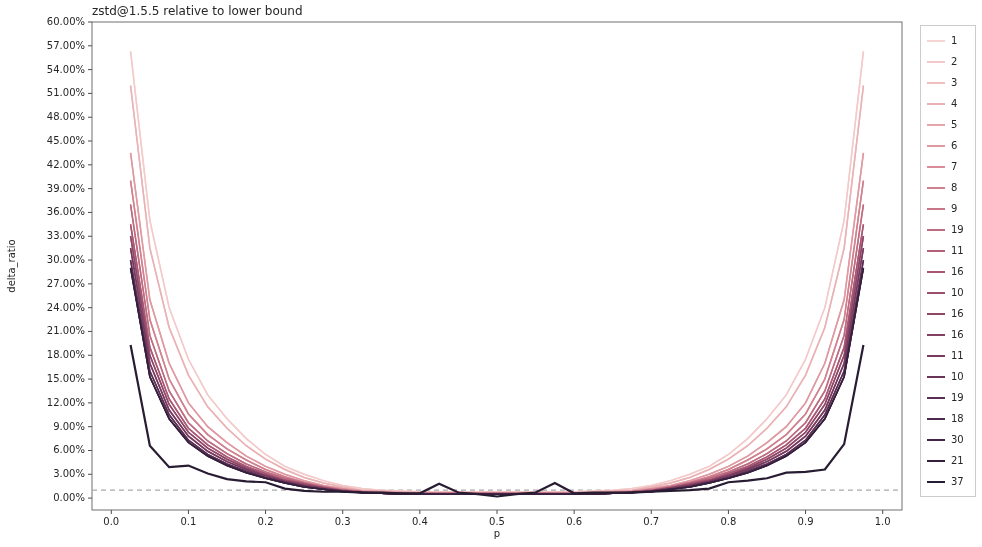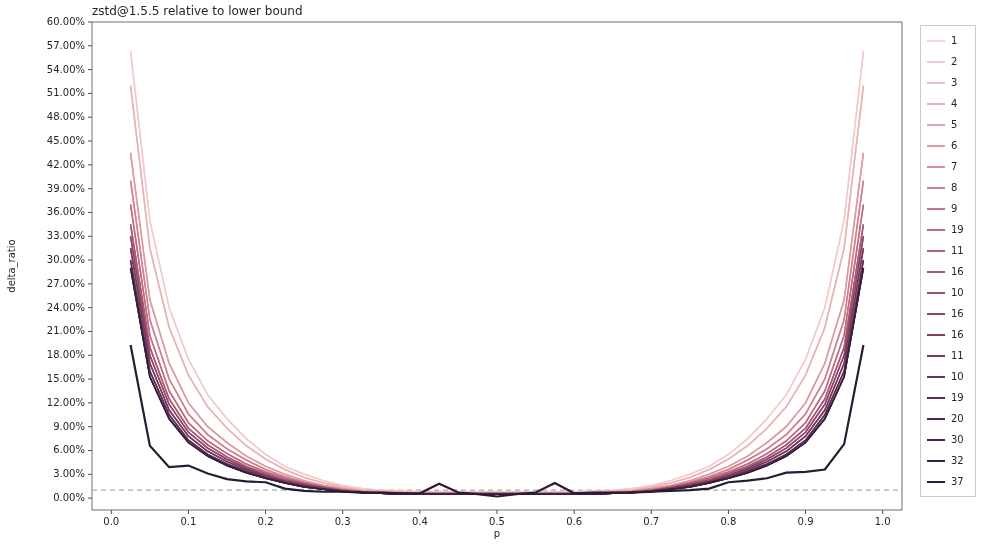--- a/index.html
+++ b/index.html
@@ -281,29 +281,29 @@
       <div class="legend-row">
         <span class="legend-swatch" style="border-top-color: rgb(104, 52, 89);"></span>
         <span>10</span>
       </div>
       <div class="legend-row">
         <span class="legend-swatch" style="border-top-color: rgb(90, 47, 83);"></span>
         <span>19</span>
       </div>
       <div class="legend-row">
         <span class="legend-swatch" style="border-top-color: rgb(77, 42, 77);"></span>
-        <span>20</span>
+        <span>18</span>
       </div>
       <div class="legend-row">
         <span class="legend-swatch" style="border-top-color: rgb(64, 37, 69);"></span>
         <span>30</span>
       </div>
       <div class="legend-row">
         <span class="legend-swatch" style="border-top-color: rgb(52, 32, 60);"></span>
-        <span>32</span>
+        <span>21</span>
       </div>
       <div class="legend-row">
         <span class="legend-swatch" style="border-top-color: rgb(40, 28, 50);"></span>
         <span>37</span>
       </div>
     </div>
 
 </div>
 
 </body></html>

